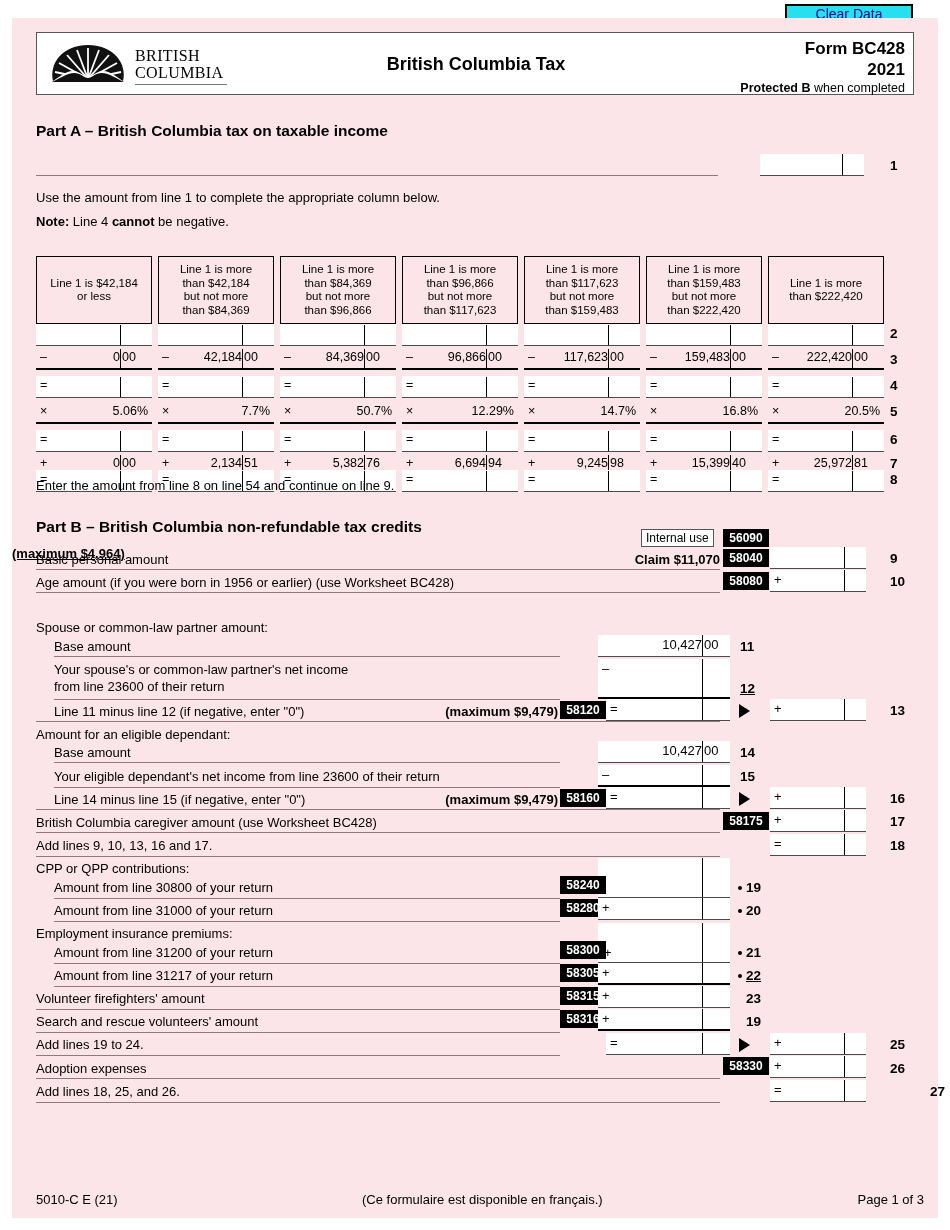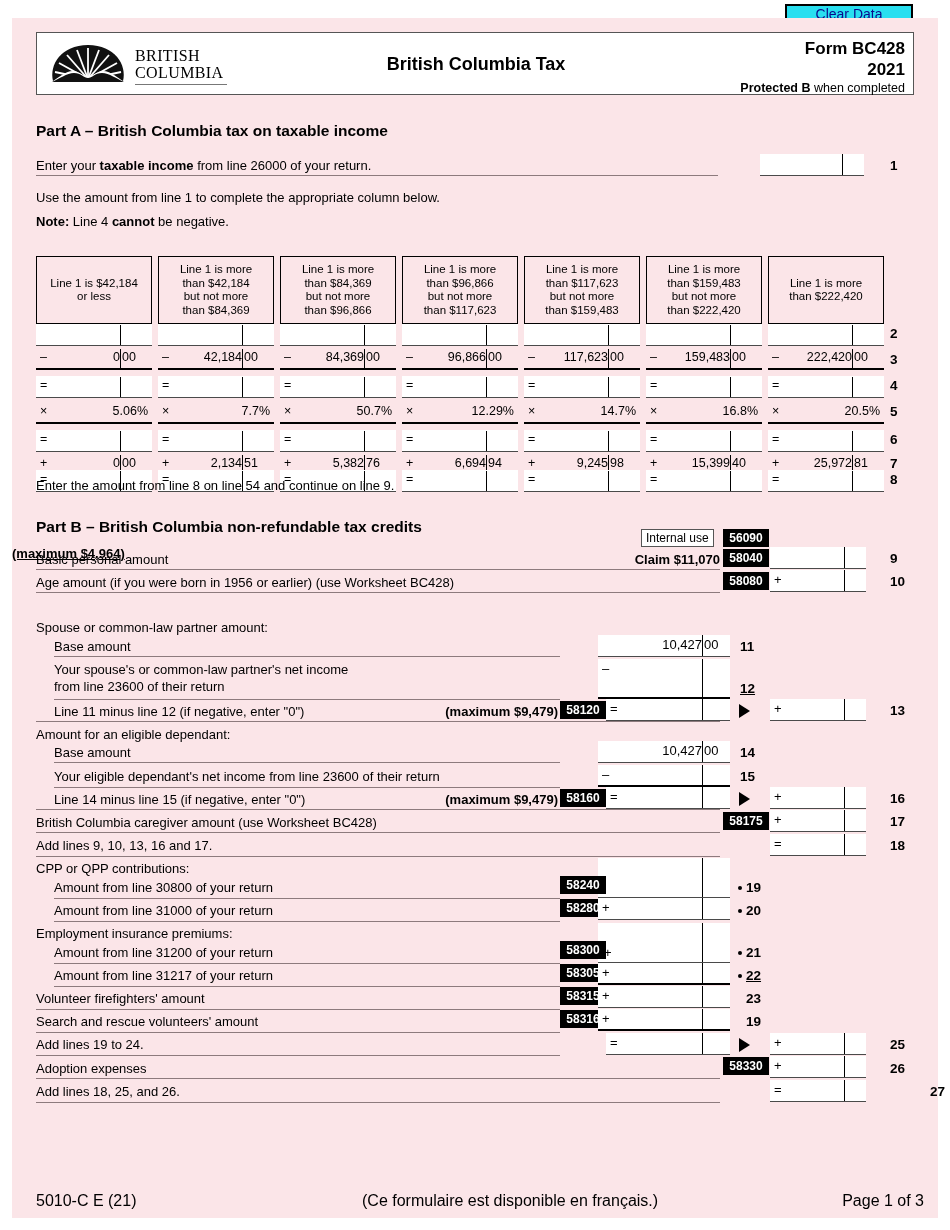--- a/index.html
+++ b/index.html
@@ -101,21 +101,21 @@
     font-size:12px; padding:0 4px;
   }
   .tri {
     position:absolute; width:0; height:0;
     border-top:7px solid transparent; border-bottom:7px solid transparent;
     border-left:11px solid #000;
   }
   .dot { position:absolute; width:4px; height:4px; border-radius:50%; background:#000; }
 
   
-  .ftr { position:absolute; font-size:16px; }
+  .ftr { position:absolute; font-size:13px; }
 </style>
 </head>
 <body>
 
 <div id="clear-data-button">Clear Data</div>
 
 <div class="page">
 
   <div class="hdr">
     <div class="hdr-title">British Columbia Tax</div>
@@ -146,21 +146,20 @@
 
     <div class="hdr-right">
       <div class="l1">Form BC428</div>
       <div class="l2">2021</div>
       <div class="l3"><b>Protected B</b><span> when completed</span></div>
     </div>
   </div>
 
   <div class="parthead" style="left:24px; top:104px;">Part A – British Columbia tax on taxable income</div>
 
-  <div class="txt" style="left:24px; top:140px;"><span>Enter your </span><b>taxable income</b><span> from line 26000 of your return.</span></div>
   <div class="leader" style="left:24px; top:157px; width:682px;"></div>
 
   <div class="ibox" style="left:748px; top:136px; width:104px; height:22px;">
     <div class="vd" style="left:82px;"></div>
   </div>
   <div class="lnum" style="left:878px; top:140px;">1</div>
 
   <div class="txt" style="left:24px; top:172px;">Use the amount from line 1 to complete the appropriate column below.</div>
   <div class="txt" style="left:24px; top:196px;"><b>Note:</b><span> Line 4 </span><b>cannot</b><span> be negative.</span></div>
 

